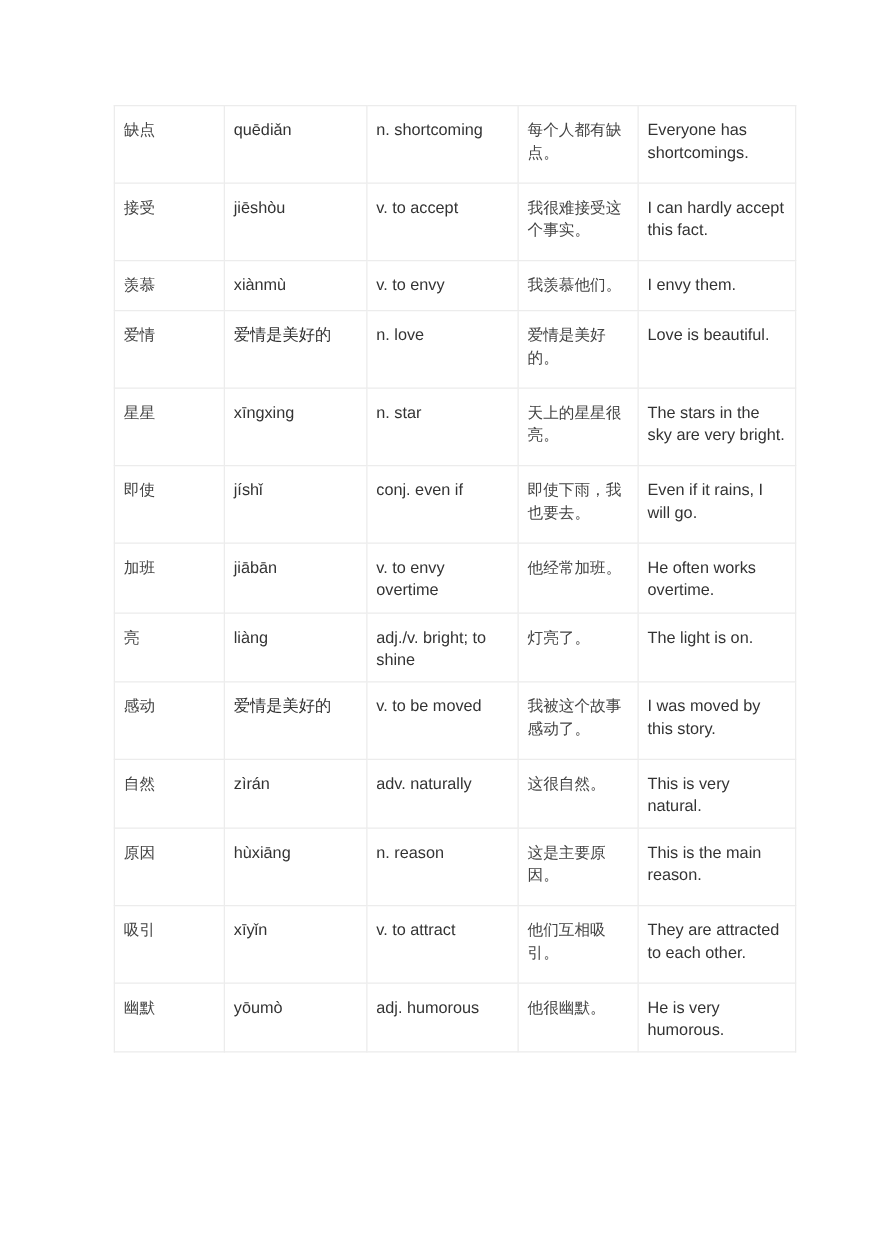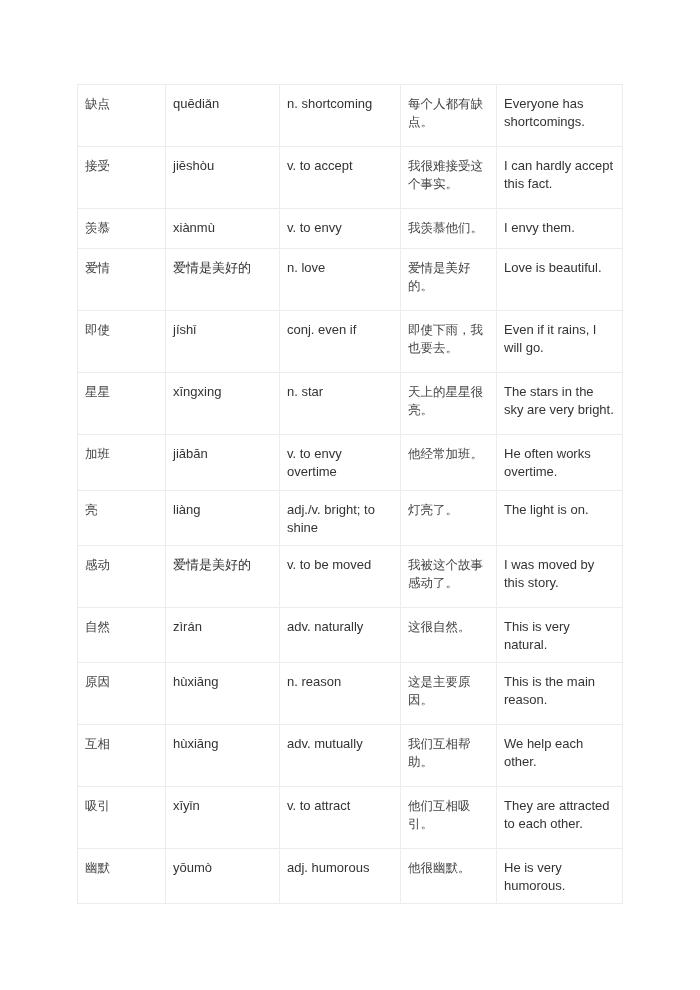--- a/index.html
+++ b/index.html
@@ -10,21 +10,21 @@
     body {
       width: 700px;
       height: 990px;
       position: relative;
       overflow: hidden;
       font-family: "Liberation Sans", "DejaVu Sans", sans-serif;
       color: #333333;
     }
     .vocab-table {
       position: absolute;
-      left: 77px;
+      left: 91px;
       top: 84px;
       width: 545px;
       border-collapse: collapse;
       table-layout: fixed;
     }
     .vocab-table td {
       border: 1px solid #ececec;
       vertical-align: top;
       padding: 10px 7px 8px 7px;
       font-size: 13px;
@@ -83,32 +83,32 @@
       <td>I envy them.</td>
     </tr>
     <tr class="h62">
       <td class="zh">爱情</td>
       <td>爱情是美好的</td>
       <td>n. love</td>
       <td class="zh-ex">爱情是美好的。</td>
       <td>Love is beautiful.</td>
     </tr>
     <tr class="h62">
+      <td class="zh">星星</td>
+      <td>xīngxing</td>
+      <td>n. star</td>
+      <td class="zh-ex">天上的星星很亮。</td>
+      <td>The stars in the sky are very bright.</td>
+    </tr>
+    <tr class="h62">
       <td class="zh">即使</td>
       <td>jíshǐ</td>
       <td>conj. even if</td>
       <td class="zh-ex">即使下雨，我也要去。</td>
       <td>Even if it rains, I will go.</td>
-    </tr>
-    <tr class="h62">
-      <td class="zh">星星</td>
-      <td>xīngxing</td>
-      <td>n. star</td>
-      <td class="zh-ex">天上的星星很亮。</td>
-      <td>The stars in the sky are very bright.</td>
     </tr>
     <tr class="h56">
       <td class="zh">加班</td>
       <td>jiābān</td>
       <td>v. to envy overtime</td>
       <td class="zh-ex">他经常加班。</td>
       <td>He often works overtime.</td>
     </tr>
     <tr class="h55">
       <td class="zh">亮</td>
@@ -132,27 +132,20 @@
       <td>This is very natural.</td>
     </tr>
     <tr class="h62">
       <td class="zh">原因</td>
       <td>hùxiāng</td>
       <td>n. reason</td>
       <td class="zh-ex">这是主要原因。</td>
       <td>This is the main reason.</td>
     </tr>
     <tr class="h62">
-      <td class="zh">互相</td>
-      <td>hùxiāng</td>
-      <td>adv. mutually</td>
-      <td class="zh-ex">我们互相帮助。</td>
-      <td>We help each other.</td>
-    </tr>
-    <tr class="h62">
       <td class="zh">吸引</td>
       <td>xīyǐn</td>
       <td>v. to attract</td>
       <td class="zh-ex">他们互相吸引。</td>
       <td>They are attracted to each other.</td>
     </tr>
     <tr class="h54">
       <td class="zh">幽默</td>
       <td>yōumò</td>
       <td>adj. humorous</td>

